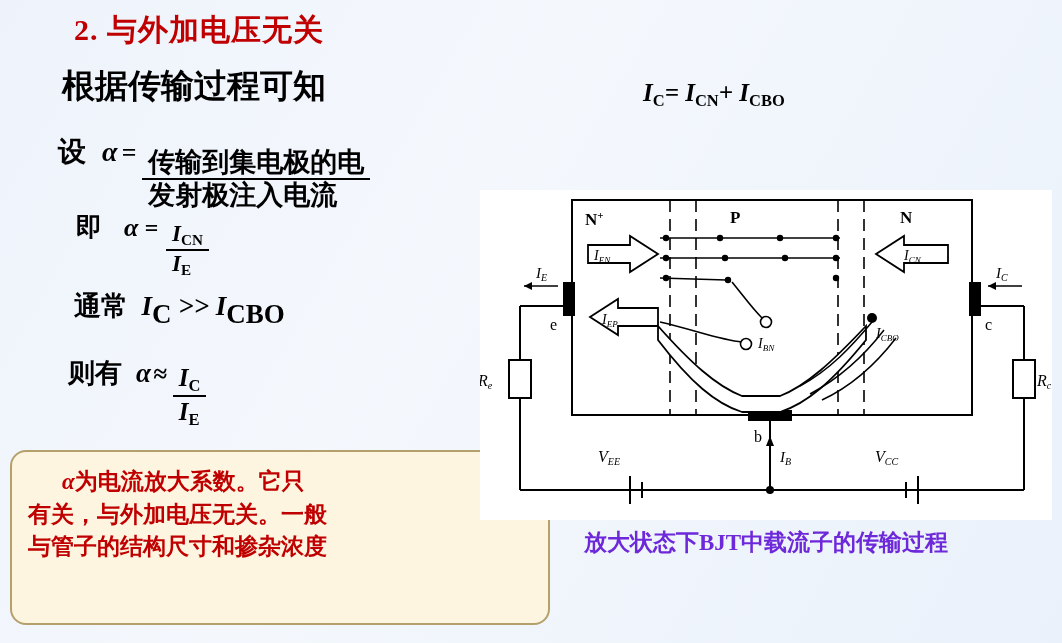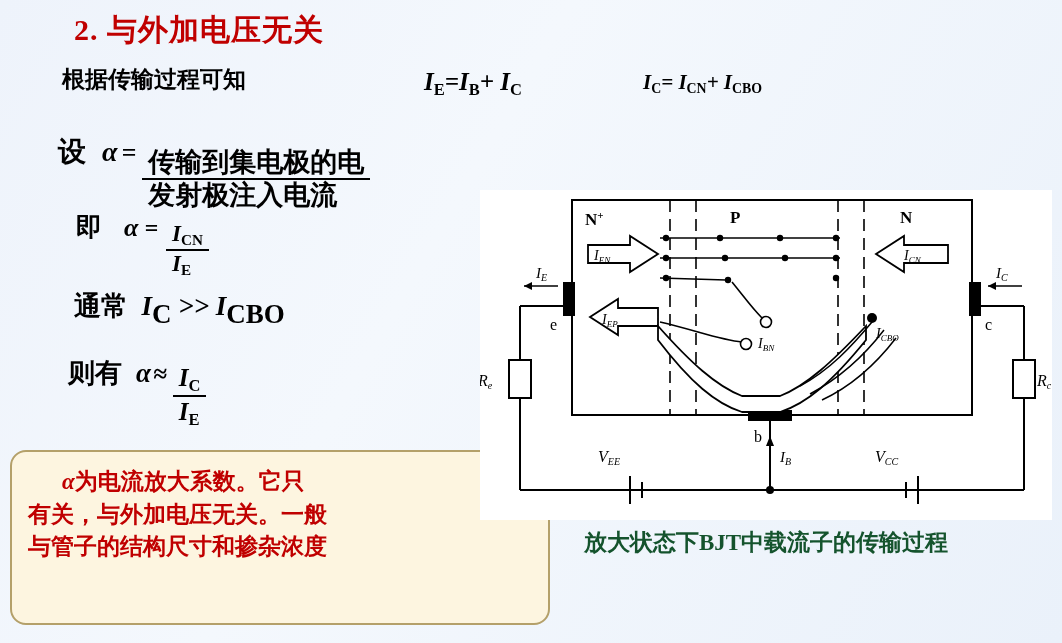--- a/index.html
+++ b/index.html
@@ -51,35 +51,35 @@
     font-size: 0.66em;
     vertical-align: -0.28em;
     font-style: normal;
     font-weight: bold;
   }
 
   #line1 {
     position: absolute;
     left: 62px;
     top: 64px;
-    font-size: 23px;
+    font-size: 33px;
     white-space: nowrap;
   }
   #eq1 {
     position: absolute;
     left: 424px;
     top: 68px;
     font-size: 25px;
     white-space: nowrap;
   }
   #eq2 {
     position: absolute;
     left: 643px;
-    top: 70px;
-    font-size: 21px;
+    top: 79px;
+    font-size: 25px;
     white-space: nowrap;
   }
 
   
   #row-she {
     position: absolute;
     left: 58px;
     top: 133px;
     white-space: nowrap;
   }
@@ -224,44 +224,41 @@
     width: 572px;
     height: 330px;
     background: #ffffff;
   }
   #fig-caption {
     position: absolute;
     left: 480px;
     top: 527px;
     width: 572px;
     text-align: center;
-    color: #14532d;
+    color: #6d28d9;
     font-size: 23px;
     font-weight: bold;
     white-space: nowrap;
   }
   #figure svg {
     display: block;
   }
 </style>
 </head>
 <body>
 
 <div class="slide">
 
   <div id="title">
     <span class="num">2.</span>
     <span>与外加电压无关</span>
   </div>
 
   <div id="line1" class="cn">根据传输过程可知</div>
 
-  <div id="eq1">
-    <span class="mi">I</span><span class="sub mi">E</span><span class="mi">=</span><span class="mi">I</span><span class="sub mi">B</span><span class="mi">+</span>&nbsp;<span class="mi">I</span><span class="sub mi">C</span>
-  </div>
 
   <div id="eq2">
     <span class="mi">I</span><span class="sub mi">C</span><span class="mi">=</span>&nbsp;<span class="mi">I</span><span class="sub mi">CN</span><span class="mi">+</span>&nbsp;<span class="mi">I</span><span class="sub mi">CBO</span>
   </div>
 
   <div id="row-she">
     <span class="lbl cn">设</span><span class="alpha">α</span><span class="eqs mi">=</span><span class="frac cn"><span class="top">传输到集电极的电</span><span class="bar"></span><span class="bot">发射极注入电流</span></span>
   </div>
 
   <div id="row-ji">

